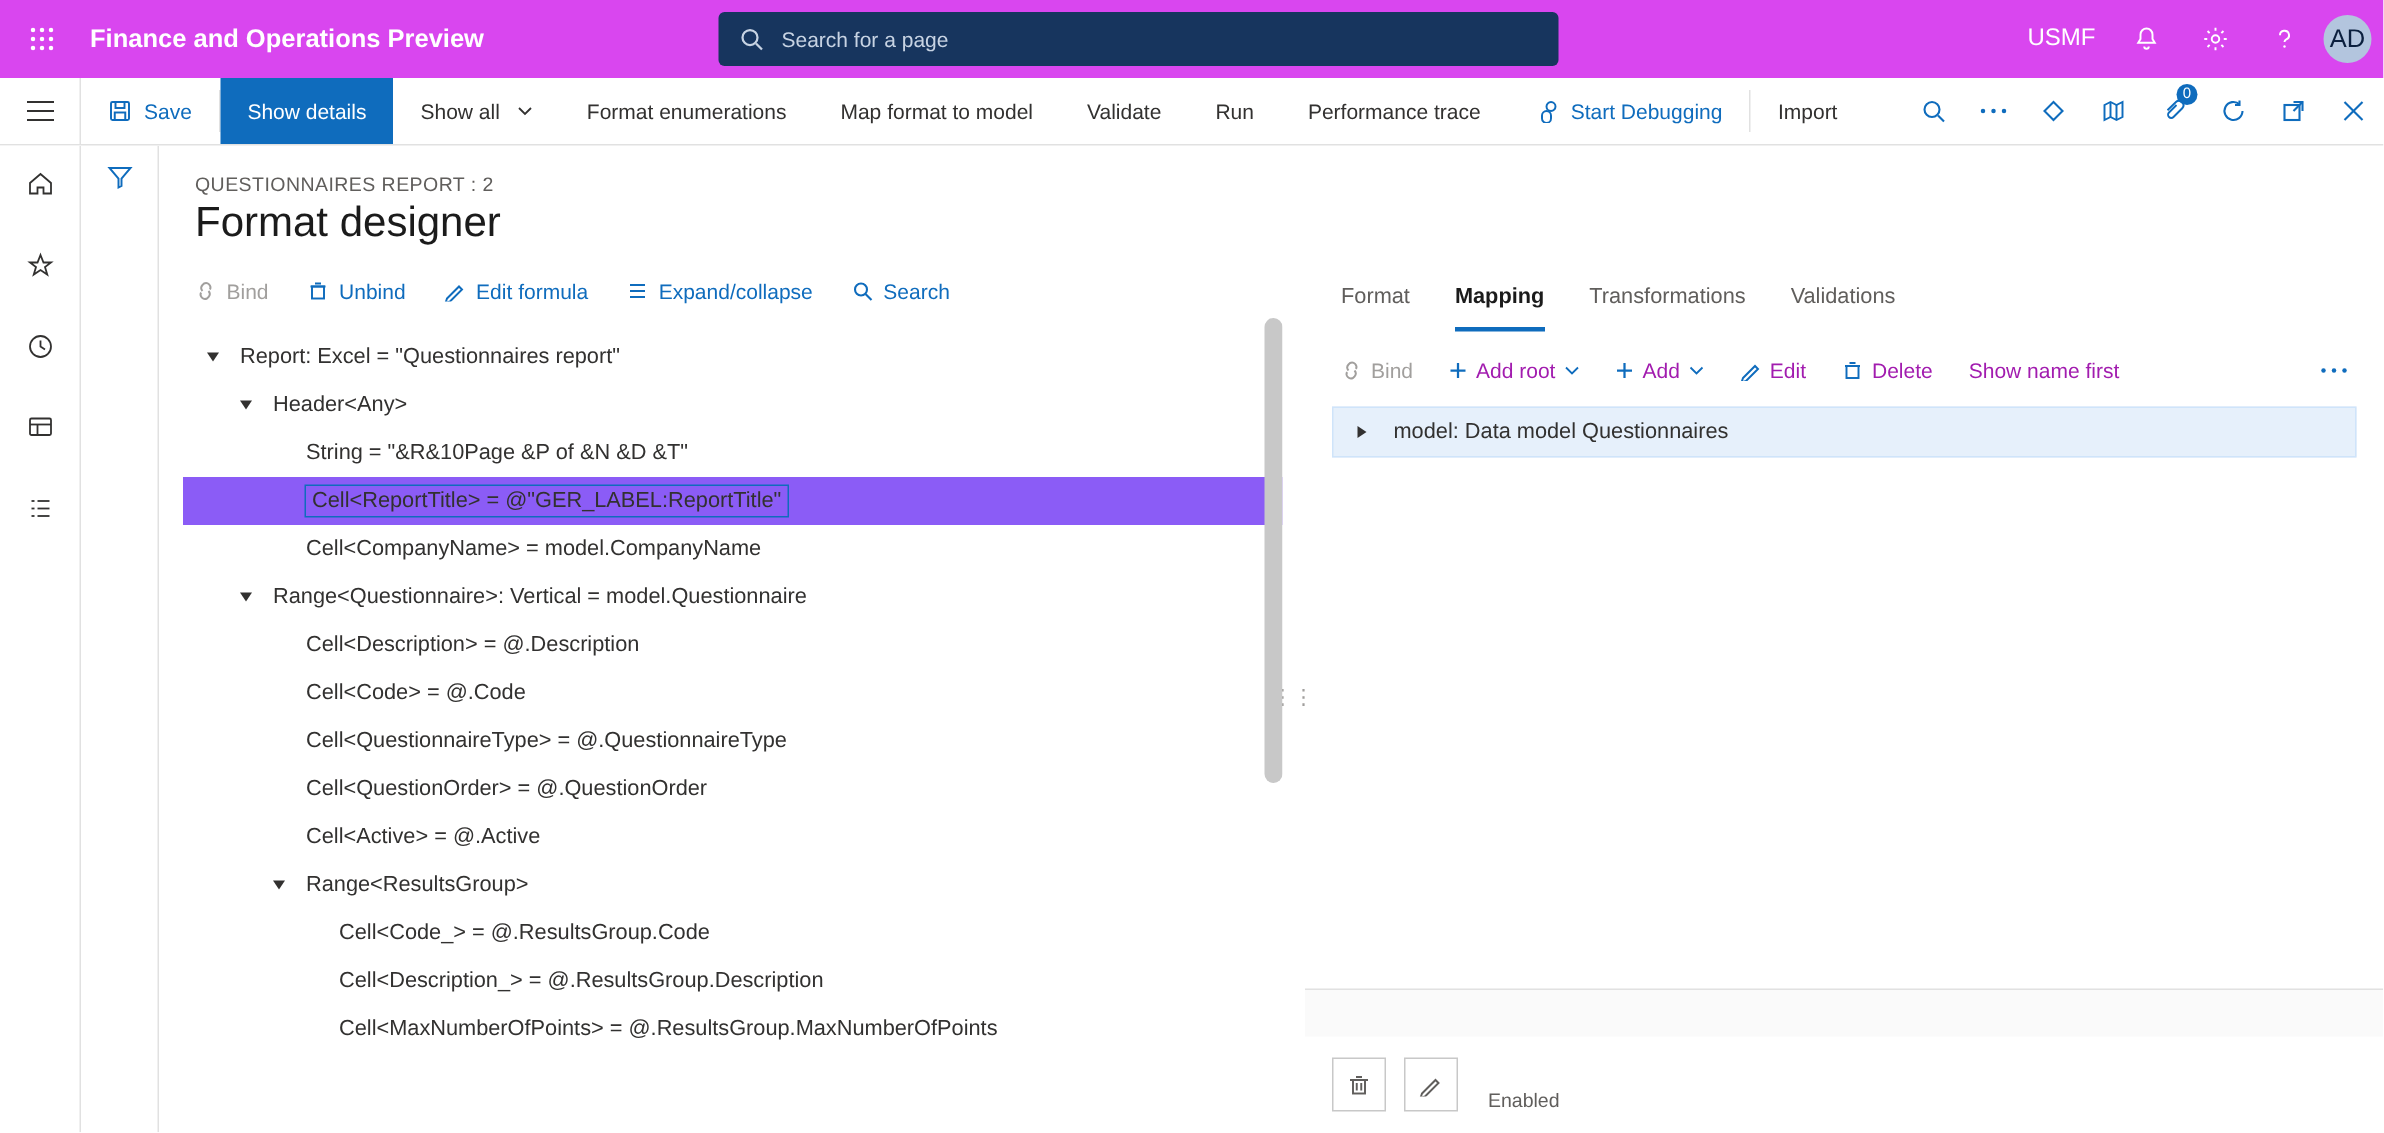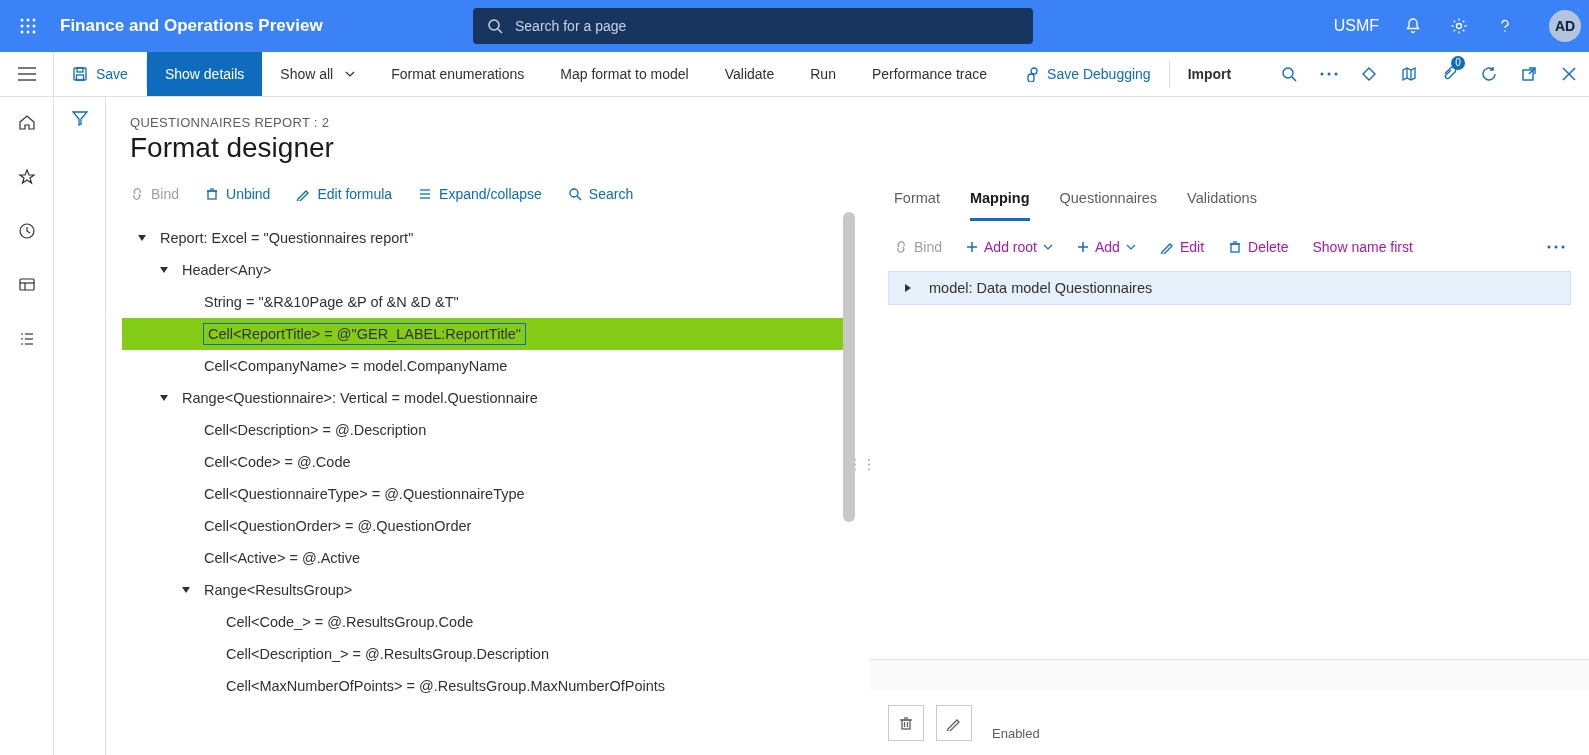--- a/index.html
+++ b/index.html
@@ -1,28 +1,28 @@
 <!DOCTYPE html>
 <html><head>
 <meta charset="utf-8">
 <style>
 * { box-sizing: border-box; margin: 0; padding: 0; }
 html, body { height: 100%; font-family: "Segoe UI", -apple-system, Arial, sans-serif; font-size: 14px; color: #323130; overflow: hidden; }
 body { display: flex; flex-direction: column; }
 
 
-.topbar { height: 52px; background: #3b82f6; color: #fff; display: flex; align-items: center; padding: 0 8px; }
+.topbar { height: 52px; background: #d946ef; color: #fff; display: flex; align-items: center; padding: 0 8px; }
 .topbar .waffle { width: 40px; height: 40px; display: flex; align-items: center; justify-content: center; cursor: pointer; }
 .topbar .app-title { font-size: 17px; font-weight: 600; margin-left: 12px; }
 .topbar .searchbox { flex: 0 0 560px; height: 36px; margin-left: auto; margin-right: auto; background: #17355e; border-radius: 4px; display: flex; align-items: center; padding: 0 14px; color: #c7d3e3; }
 .topbar .searchbox svg { margin-right: 12px; }
 .topbar .right { display: flex; align-items: center; gap: 6px; margin-left: auto; }
 .topbar .company { font-size: 16px; margin-right: 8px; }
 .topbar .iconbtn { width: 40px; height: 40px; display: flex; align-items: center; justify-content: center; cursor: pointer; }
-.topbar .avatar { width: 32px; height: 32px; border-radius: 50%; background: #b3c5de; color: #0b1f3e; display: flex; align-items: center; justify-content: center; font-weight: 700; font-size: 14px; margin-left: 18px; }
+.topbar .avatar { width: 32px; height: 32px; border-radius: 50%; background: #b3c5de; color: #0b1f3e; display: flex; align-items: center; justify-content: center; font-weight: 400; font-size: 17px; margin-left: 0; }
 
 
 .cmdbar { height: 45px; border-bottom: 1px solid #e1e1e1; display: flex; align-items: stretch; background: #fff; }
 .cmdbar .hamburger { width: 54px; display: flex; align-items: center; justify-content: center; border-right: 1px solid #e1e1e1; cursor: pointer; }
 .cmdbar .cmd { padding: 0 18px; display: flex; align-items: center; gap: 8px; color: #323130; cursor: pointer; font-size: 14px; }
 .cmdbar .cmd.link { color: #0f6cbd; }
 .cmdbar .cmd.active { background: #0f6cbd; color: #fff; }
 .cmdbar .divider { width: 1px; background: #e1e1e1; margin: 8px 0; }
 .cmdbar .cmd.save svg { stroke: #0f6cbd; }
 .cmdbar .cmd.showall .chev { margin-left: 4px; }
@@ -47,21 +47,21 @@
 .toolbar2 .tbtn { display: flex; align-items: center; gap: 7px; color: #0f6cbd; cursor: pointer; }
 .toolbar2 .tbtn.disabled { color: #a19f9d; cursor: default; }
 
 .split { flex: 1; display: flex; overflow: hidden; }
 
 .treepane { flex: 1; overflow-y: auto; padding: 10px 0 20px 16px; position: relative; }
 .tree-scrollbar { position: absolute; right: 0; top: 0; width: 12px; height: 310px; background: #c8c8c8; border-radius: 6px; }
 .tree-row { display: flex; align-items: center; height: 32px; font-size: 14.5px; color: #323130; cursor: pointer; padding-right: 16px; }
 .tree-row .caret { width: 16px; display: inline-flex; justify-content: center; color: #323130; }
 .tree-row .caret.blank { visibility: hidden; }
-.tree-row.selected { background: #84cc16; }
+.tree-row.selected { background: #8b5cf6; }
 .tree-row.selected .label { outline: 1px solid #0f6cbd; padding: 2px 4px; margin-left: -4px; }
 .tree-row .label { white-space: nowrap; }
 .indent0 { padding-left: 12px; }
 .indent1 { padding-left: 34px; }
 .indent2 { padding-left: 56px; }
 .indent3 { padding-left: 78px; }
 
 .splitter { width: 14px; display: flex; align-items: center; justify-content: center; color: #a19f9d; cursor: col-resize; user-select: none; }
 
 .rightpane { width: 720px; display: flex; flex-direction: column; overflow: hidden; border-left: 1px solid transparent; }
@@ -172,24 +172,24 @@
       <span>Run</span>
     </div>
   <div class="cmd">
       <span>Performance trace</span>
     </div>
   <div class="cmd link">
     <svg width="16" height="16" viewBox="0 0 16 16" fill="none" stroke="#0f6cbd" stroke-width="1.3">
         <circle cx="11" cy="5" r="3"></circle>
         <path d="M5 11 a3 3 0 0 1 6 0 v2 a3 3 0 0 1-6 0 Z"></path>
       </svg>
-    <span>Save Debugging</span>
+    <span>Start Debugging</span>
   </div>
   <div class="divider"></div>
-  <div class="cmd" style="font-weight:700;">
+  <div class="cmd" style="font-weight:400;">
       <span>Import</span>
     </div>
 
   <div class="right-cmds">
     <div class="iconbtn-sm">
       <svg width="16" height="16" viewBox="0 0 16 16" fill="none" stroke="#0f6cbd" stroke-width="1.4">
           <circle cx="7" cy="7" r="5"></circle>
           <line x1="11" y1="11" x2="15" y2="15"></line>
         </svg>
     </div>
@@ -436,21 +436,21 @@
               </div>
             </div>
         </div>
 
         <div class="splitter">⋮⋮</div>
 
         <div class="rightpane">
           <div class="tabs">
             <div class="tab">Format</div>
             <div class="tab active">Mapping</div>
-            <div class="tab">Questionnaires</div>
+            <div class="tab">Transformations</div>
             <div class="tab">Validations</div>
           </div>
 
           <div class="rtoolbar">
             <div class="rbtn disabled">
               <svg width="14" height="14" viewBox="0 0 14 14" fill="none" stroke="#a19f9d" stroke-width="1.3">
                   <path d="M5 7 a3 3 0 0 1 0-4 l1-1 a3 3 0 0 1 4 4"></path>
                   <path d="M9 7 a3 3 0 0 1 0 4 l-1 1 a3 3 0 0 1-4-4"></path>
                 </svg>
               <span>Bind</span>

